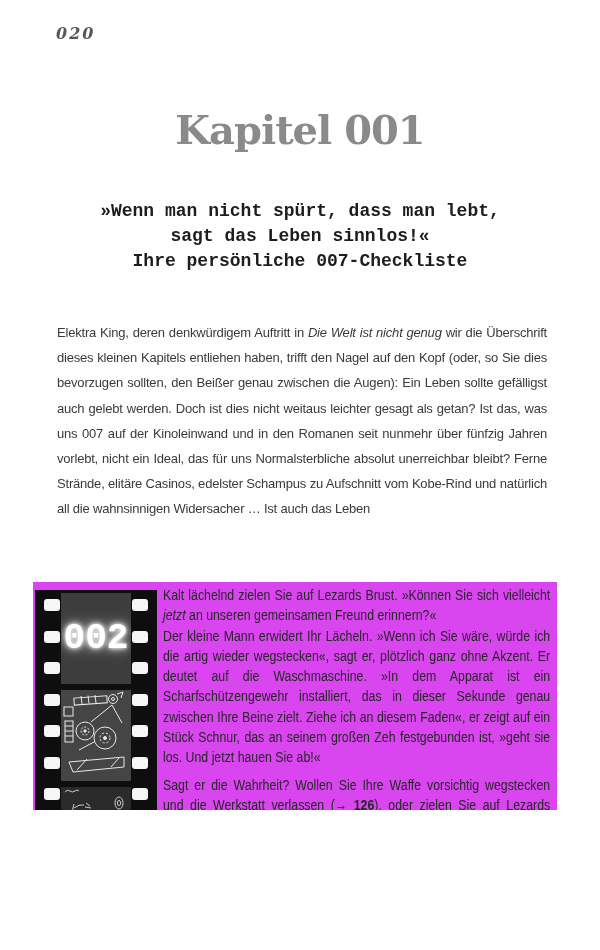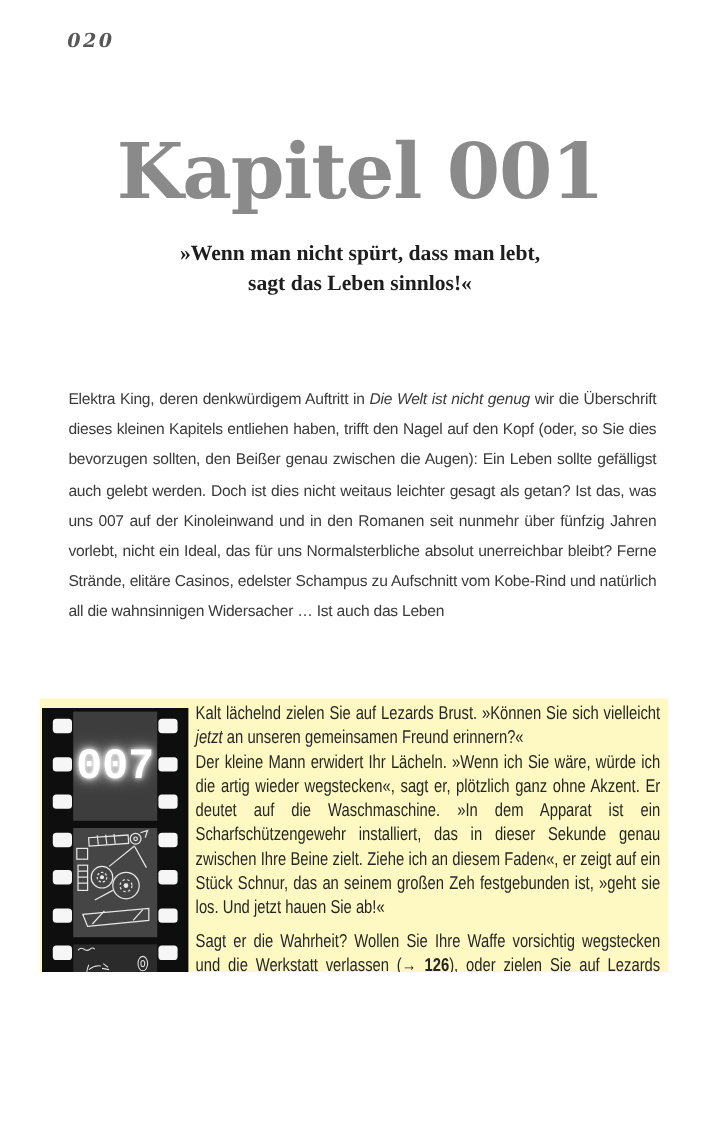--- a/index.html
+++ b/index.html
@@ -11,41 +11,41 @@
   
   .page-num {
     position:absolute; top:24px; left:56px;
     font-family:"DejaVu Serif", serif; font-style:italic; font-weight:bold;
     font-size:16px; color:#575757; letter-spacing:2px;
   }
 
   
   .title {
     position:absolute; top:106px; left:0; right:0; text-align:center;
-    font-family:"DejaVu Serif", serif; font-weight:700; font-size:64px;
+    font-family:"DejaVu Serif", serif; font-weight:700; font-size:40px;
     color:#8a8a8a; letter-spacing:-1px;
   }
   .quote {
     position:absolute; top:199px; left:0; right:0; text-align:center;
-    font-family:Liberation Serif, serif; font-weight:700; font-size:18px;
+    font-family:Liberation Mono, monospace; font-weight:700; font-size:18px;
     line-height:25px; color:#1d1d1d;
   }
 
   
   .body-text {
     position:absolute; top:320px; left:57px; width:490px;
     font-size:13px; line-height:25.2px; letter-spacing:-0.2px;
     text-align:justify; color:#3a3a3a;
   }
   .body-text .it { font-style:italic; }
 
   
   .graybox {
     position:absolute; left:33px; top:582px; width:524px; height:262px;
-    background:#fef9c3;
+    background:#d946ef;
   }
   .box-text {
     position:absolute; left:130px; top:3px; width:487px;
     transform:scaleX(0.795); transform-origin:0 0;
     font-size:15.5px; line-height:20.3px; text-align:justify; color:#262626;
   }
   .box-text p { margin:0; }
   .box-text .spacer { height:7px; }
   .it { font-style:italic; }
   .bd { font-weight:bold; }
@@ -82,20 +82,21 @@
 
 <div class="page">
 
   <div class="page-num">020</div>
 
   <div class="title">Kapitel 001</div>
 
   <div class="quote">
     <div>»Wenn man nicht spürt, dass man lebt,</div>
     <div>sagt das Leben sinnlos!«</div>
+    <div>Ihre persönliche 007-Checkliste</div>
   </div>
 
   <div class="body-text"><span>Elektra King, deren denkwürdigem Auftritt in </span><span class="it">Die Welt ist nicht genug</span><span> wir die Überschrift dieses kleinen Kapitels entliehen haben, trifft den Nagel auf den Kopf (oder, so Sie dies bevorzugen sollten, den Beißer genau zwischen die Augen): Ein Leben sollte gefälligst auch gelebt werden. Doch ist dies nicht weitaus leichter gesagt als getan? Ist das, was uns 007 auf der Kinoleinwand und in den Romanen seit nunmehr über fünfzig Jahren vorlebt, nicht ein Ideal, das für uns Normalsterbliche absolut unerreichbar bleibt? Ferne Strände, elitäre Casinos, edelster Schampus zu Aufschnitt vom Kobe-Rind und natürlich all die wahnsinnigen Widersacher … Ist auch das Leben</span></div>
 
   <div class="graybox">
     <div class="box-text">
       <p><span>Kalt lächelnd zielen Sie auf Lezards Brust. »Können Sie sich vielleicht </span><span class="it">jetzt</span><span> an unseren gemeinsamen Freund erinnern?«</span></p>
       <p>Der kleine Mann erwidert Ihr Lächeln. »Wenn ich Sie wäre, würde ich die artig wieder wegstecken«, sagt er, plötzlich ganz ohne Akzent. Er deutet auf die Waschmaschine. »In dem Apparat ist ein Scharfschützengewehr installiert, das in dieser Sekunde genau zwischen Ihre Beine zielt. Ziehe ich an diesem Faden«, er zeigt auf ein Stück Schnur, das an seinem großen Zeh festgebunden ist, »geht sie los. Und jetzt hauen Sie ab!«</p>
       <div class="spacer"></div>
       <p><span>Sagt er die Wahrheit? Wollen Sie Ihre Waffe vorsichtig wegstecken und die Werkstatt verlassen (</span><span>→ </span><span class="bd">126</span><span>), oder zielen Sie auf Lezards Gesicht, um Ihre Drohung zu unterstreichen (</span><span>→ </span><span class="bd">29</span><span>)?</span></p>
@@ -118,21 +119,21 @@
       <div class="hole"></div>
       <div class="hole"></div>
       <div class="hole"></div>
       <div class="hole"></div>
       <div class="hole"></div>
       <div class="hole"></div>
       <div class="hole"></div>
     </div>
 
     <div class="frame frame-number-cell">
-      <span class="frame-number">007</span>
+      <span class="frame-number">002</span>
     </div>
 
     <div class="frame frame-blueprint">
       <svg viewBox="0 0 70 91">
         <g stroke="#e9e9e9" fill="none" stroke-width="1">
           <rect x="13" y="7" width="33" height="7" transform="rotate(-4 29 10)"></rect>
           <line x1="20" y1="6" x2="21" y2="14"></line>
           <line x1="27" y1="5.5" x2="28" y2="13.5"></line>
           <line x1="34" y1="5" x2="35" y2="13"></line>
           <circle cx="52" cy="9" r="4.5"></circle>

